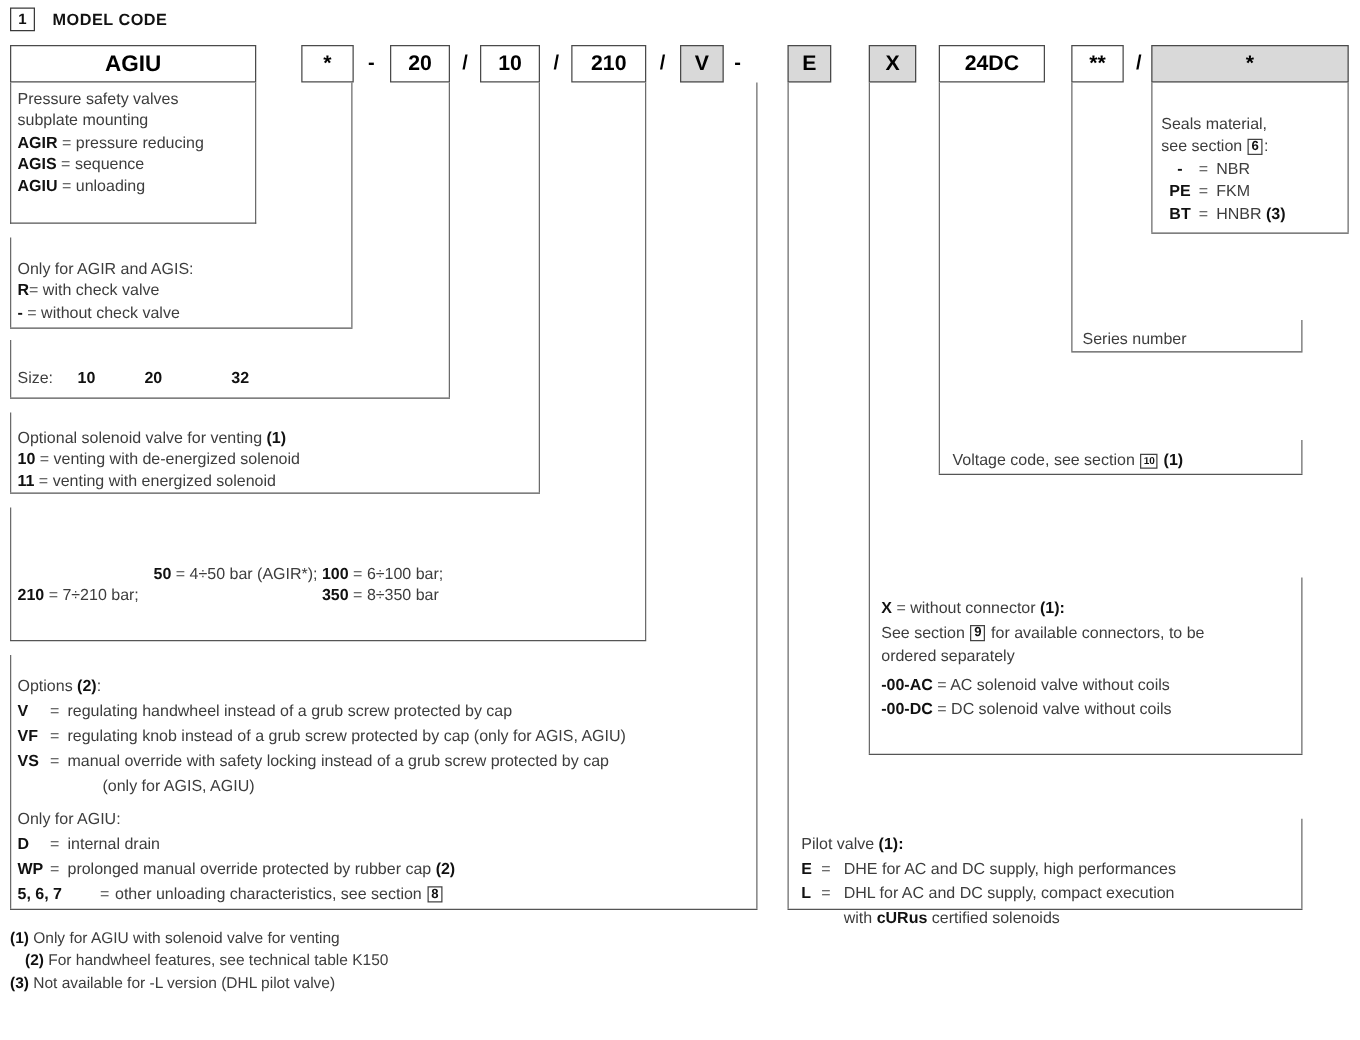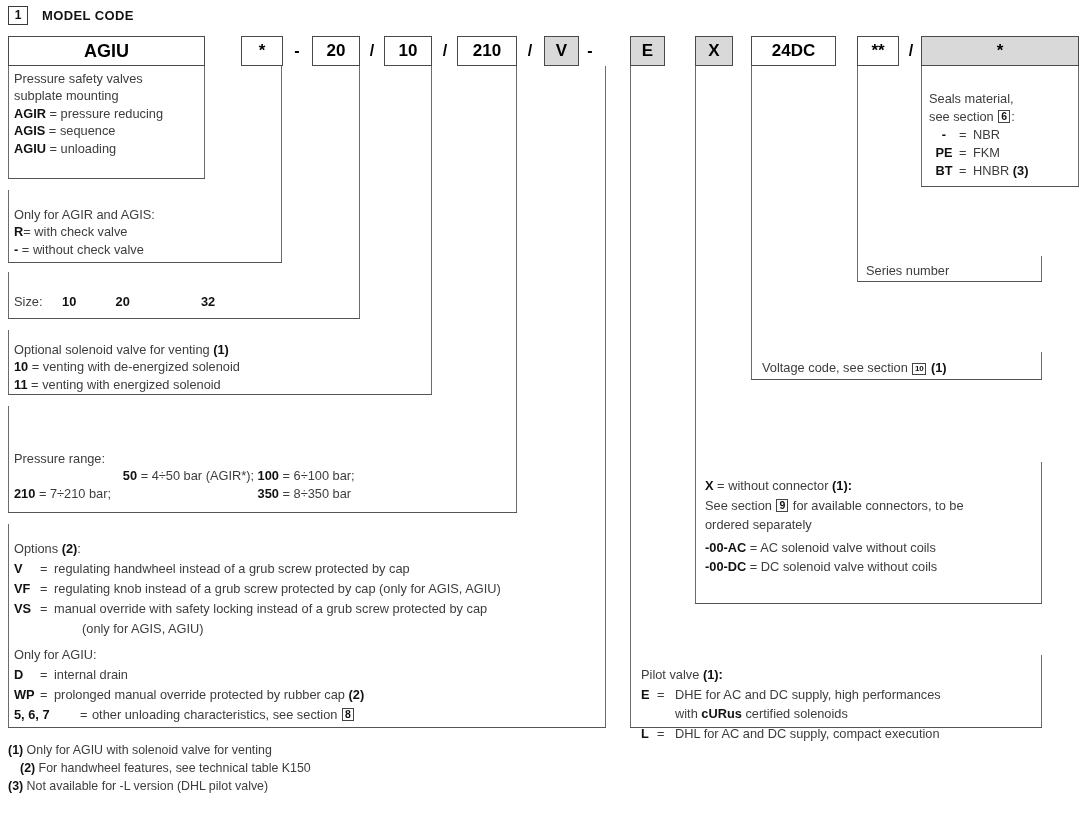--- a/index.html
+++ b/index.html
@@ -199,32 +199,31 @@
     <span class="row">Only for AGIR and AGIS:</span>
     <span class="row"><b>R</b><span>=</span> <span>with check valve</span></span>
     <span class="row"><b>-</b> <span>=</span> <span>without check valve</span></span>
   </div>
 
   <div class="tblk" style="left:14px;top:293px;">
     <span class="row">
       <span>Size:</span>
       <span class="k" style="width:46px;text-align:left;padding-left:16px;">10</span>
       <span class="k" style="width:46px;text-align:left;padding-left:4px;">20</span>
-      <span class="k" style="width:46px;text-align:right;padding-left:4px;">32</span>
+      <span class="k" style="width:46px;text-align:center;padding-left:4px;">32</span>
     </span>
   </div>
 
   <div class="tblk" style="left:14px;top:341px;">
     <span class="row"><span>Optional solenoid valve for venting </span><b>(1)</b></span>
     <span class="row"><b>10</b> <span>=</span> <span>venting with de-energized solenoid</span></span>
     <span class="row"><b>11</b> <span>=</span> <span>venting with energized solenoid</span></span>
   </div>
 
   <div class="tblk" style="left:14px;top:450px;">
-    <span class="row">Pressure range:</span>
     <span class="row">
       <span style="display:inline-block;width:240px;text-align:right;"><b>50</b> <span>= 4÷50 bar (AGIR*);</span></span>
       <span><b>100</b> <span>= 6÷100 bar;</span></span>
     </span>
     <span class="row">
       <span style="display:inline-block;width:240px;"><b>210</b> <span>= 7÷210 bar;</span></span>
       <span><b>350</b> <span>= 8÷350 bar</span></span>
     </span>
   </div>
 
@@ -276,17 +275,17 @@
     <span class="row"><b>X</b> <span>=</span> <span>without connector </span><b>(1):</b></span>
     <span class="row"><span>See section </span><span class="refbox">9</span><span> for available connectors, to be</span></span>
     <span class="row">ordered separately</span>
     <span class="row" style="padding-top:3px;"><b>-00-AC</b> <span>=</span> <span>AC solenoid valve without coils</span></span>
     <span class="row"><b>-00-DC</b> <span>=</span> <span>DC solenoid valve without coils</span></span>
   </div>
 
   <div class="tblk" style="left:641px;top:665px;line-height:19.5px;">
     <span class="row"><span>Pilot valve </span><b>(1):</b></span>
     <span class="row"><b class="k" style="width:16px;">E</b><span style="display:inline-block;width:18px;">=</span><span>DHE for AC and DC supply, high performances</span></span>
+    <span class="row"><b class="k" style="width:16px;">L</b><span style="display:inline-block;width:18px;">=</span><span>DHL for AC and DC supply, compact execution</span></span>
     <span class="row"><span style="display:inline-block;width:34px;"></span><span>with </span><b>cURus</b><span> certified solenoids</span></span>
-    <span class="row"><b class="k" style="width:16px;">L</b><span style="display:inline-block;width:18px;">=</span><span>DHL for AC and DC supply, compact execution</span></span>
   </div>
 
 </div>
 
 </body></html>

